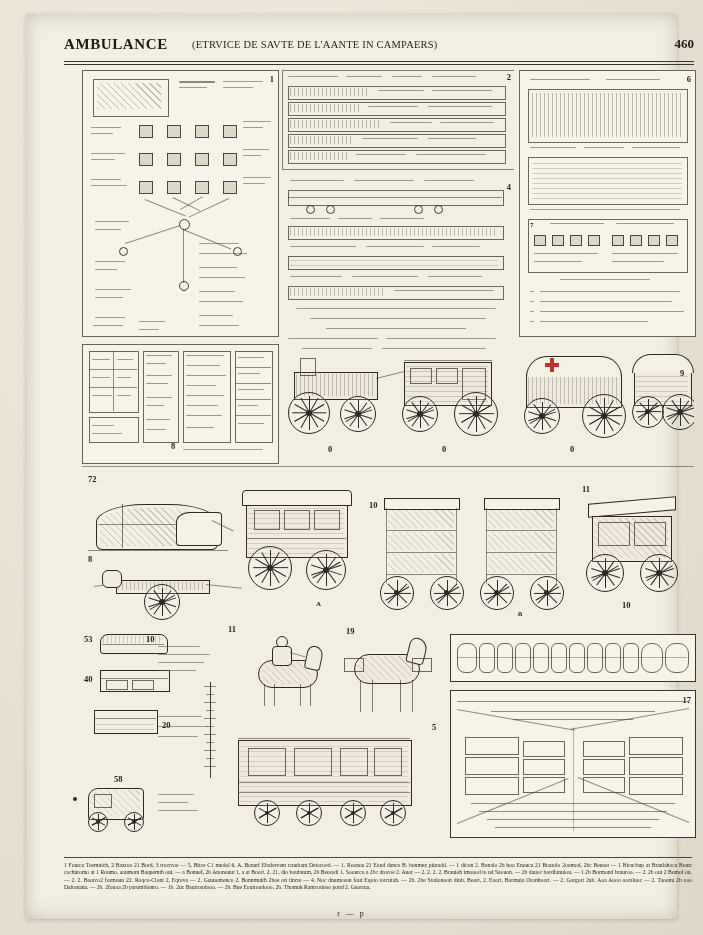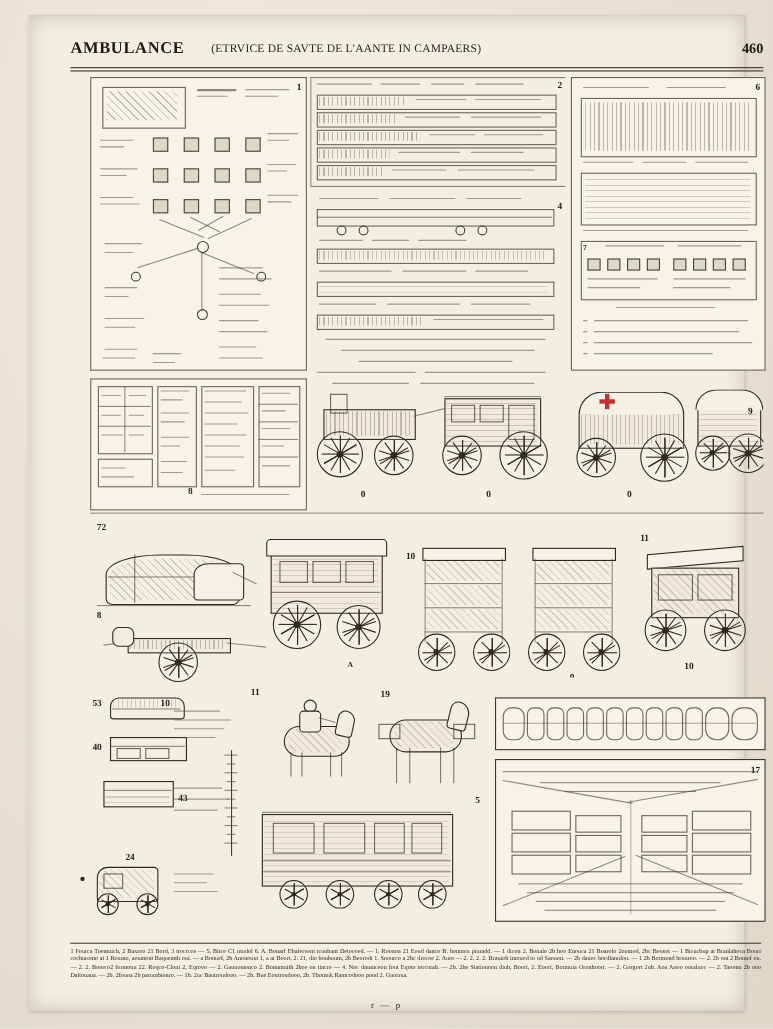--- a/index.html
+++ b/index.html
@@ -651,28 +651,28 @@
     </div>
 
     <span class="num" style="left:58px;top:660px;">40</span>
     <div class="plate noborder" style="left:72px;top:652px;width:74px;height:30px;">
       <div style="position:absolute;left:2px;top:4px;width:68px;height:20px;border:1.3px solid #2e2a23;background:#f2eee2;"></div>
       <div class="hline" style="left:2px;top:12px;width:68px;"></div>
       <div class="box" style="left:8px;top:14px;width:20px;height:8px;"></div>
       <div class="box" style="left:34px;top:14px;width:20px;height:8px;"></div>
     </div>
 
-    <span class="num" style="left:136px;top:706px;">43</span>
+    <span class="num" style="left:136px;top:706px;">20</span>
     <div class="plate noborder" style="left:62px;top:690px;width:74px;height:34px;">
       <div style="position:absolute;left:6px;top:6px;width:62px;height:22px;border:1.3px solid #2e2a23;background:#f2eee2;"></div>
       <div class="hline" style="left:6px;top:14px;width:62px;"></div>
       <div class="hatch2" style="position:absolute;left:8px;top:16px;width:58px;height:10px;opacity:.45;"></div>
     </div>
 
-    <span class="num" style="left:88px;top:760px;">24</span>
+    <span class="num" style="left:88px;top:760px;">58</span>
     <div class="plate noborder" style="left:56px;top:768px;width:76px;height:56px;">
       <div style="position:absolute;left:6px;top:6px;width:54px;height:30px;border:1.3px solid #2e2a23;border-radius:10px 4px 3px 3px;background:#f2eee2;"></div>
       <div class="hatchd" style="position:absolute;left:8px;top:8px;width:50px;height:26px;opacity:.35;border-radius:10px 4px 2px 2px;"></div>
       <div class="box" style="left:12px;top:12px;width:16px;height:12px;"></div>
       <div class="wheel" style="left:6px;top:30px;width:18px;height:18px;">
         <div class="spokes">
             <i style="transform:rotate(0deg)"></i>
             <i style="transform:rotate(60deg)"></i>
             <i style="transform:rotate(120deg)"></i>
           </div>

